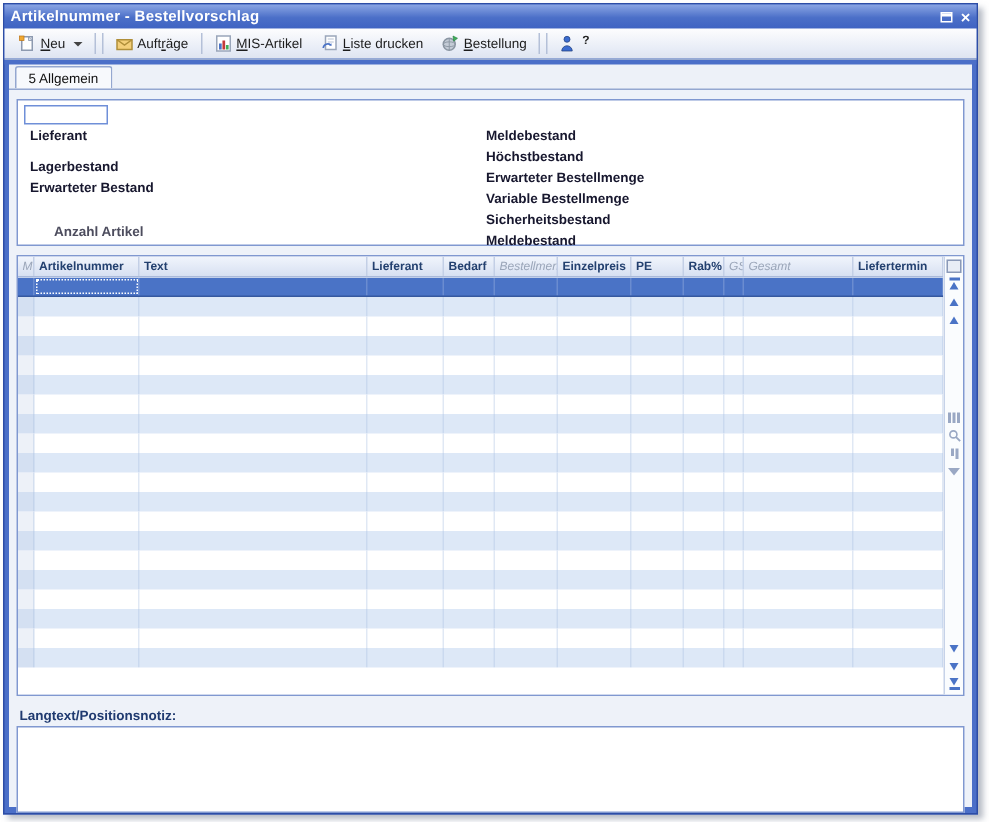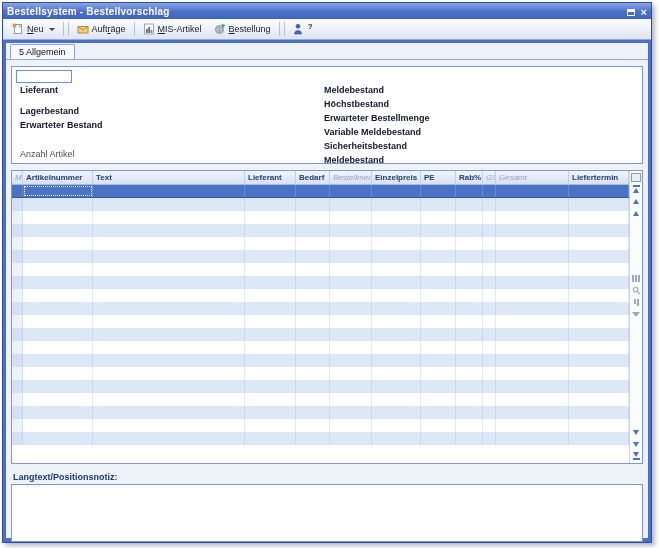--- a/index.html
+++ b/index.html
@@ -31,21 +31,21 @@
   .tabstrip{height:16px;flex:0 0 16px;display:flex;align-items:flex-end;padding-left:4px;}
   .tab{height:15px;background:#f7f9fc;border:1px solid #94a7d0;border-bottom:none;
     border-radius:2px 2px 0 0;font-size:9px;padding:2px 8px 0 8px;color:#111;}
   .panel-area{flex:1;border-top:1px solid #94a7d0;background:#eef2f9;padding:4px 3px;min-height:0;
     display:flex;flex-direction:column;}
   
   .form-panel{flex:0 0 98px;background:#fff;border:1px solid #8098d0;position:relative;margin:2px 2px 0 2px;}
   .lieferant-input{position:absolute;left:4px;top:3px;width:56px;height:13px;border:1px solid #6f8fd8;
     background:#fff;font-size:9px;padding:0 2px;outline:none;}
   .flabel{position:absolute;font-size:9px;font-weight:bold;color:#17172e;white-space:nowrap;}
-  .flabel.muted{font-weight:normal;color:#4d4d5e;}
+  .flabel.muted{font-weight:bold;color:#4d4d5e;margin-left:16px;}
   
   .grid-panel{flex:0 0 294px;margin:6px 2px 0 2px;background:#fff;border:1px solid #8098d0;
     display:flex;flex-direction:column;min-height:0;}
   .searchbar{height:15px;flex:0 0 15px;background:linear-gradient(#f6f9fc,#e5ebf6);
     border-bottom:1px solid #c6d2e8;display:flex;align-items:center;gap:4px;padding:0 4px;font-size:8.5px;}
   .s-label{font-weight:bold;color:#333;}
   .s-ph{font-style:italic;color:#97a0b2;}
   .grid-main{flex:1;display:flex;min-height:0;}
   .grid-cols{flex:1;display:flex;flex-direction:column;overflow:hidden;min-width:0;}
   .ghead{height:14px;flex:0 0 14px;display:flex;background:linear-gradient(#f1f5fc,#d7e0f2);
@@ -84,21 +84,21 @@
   
   .langtext-label{margin:8px 2px 0 4px;font-size:9px;font-weight:bold;color:#1f3a70;}
   .langtext-box{flex:0 0 58px;margin:2px 2px 0 2px;background:#fff;border:1px solid #8098d0;
     font-size:9px;resize:none;outline:none;}
 </style>
 </head>
 <body>
 
 <div class="window">
   <div class="titlebar">
-    <span class="title">Bestellsystem - Bestellvorschlag</span>
+    <span class="title">Artikelnummer - Bestellvorschlag</span>
     <span class="tb-btns">
       <span class="tb-btn"><span class="restore-glyph"></span></span>
       <span class="tb-btn"><span class="close-glyph">×</span></span>
     </span>
   </div>
 
   <div class="toolbar" id="toolbar">
       <span class="tbtn">
         <span style="display: inline-flex;">
           <svg width="12" height="12" viewBox="0 0 12 12">
@@ -129,20 +129,32 @@
             <rect x="3" y="6" width="1.8" height="4" fill="#4a73c6"></rect>
             <rect x="5.3" y="4" width="1.8" height="6" fill="#c43a3a"></rect>
             <rect x="7.6" y="7" width="1.8" height="3" fill="#3fae5a"></rect>
           </svg>
         </span>
         <span><u>M</u>IS-Artikel</span>
       </span>
       <span class="tbtn">
         <span style="display: inline-flex;">
           <svg width="12" height="12" viewBox="0 0 12 12">
+            <rect x="3" y="1" width="7" height="9" fill="#fff" stroke="#9aa6ba"></rect>
+            <line x1="4.5" y1="3" x2="8.5" y2="3" stroke="#b8c2d4" stroke-width=".8"></line>
+            <line x1="4.5" y1="5" x2="8.5" y2="5" stroke="#b8c2d4" stroke-width=".8"></line>
+            <path d="M1.5 9 a3 3 0 0 1 5 -2" fill="none" stroke="#4a73c6" stroke-width="1.1"></path>
+            <path d="M7 5.8 L7 7.6 L5.3 7.2 Z" fill="#4a73c6"></path>
+          </svg>
+        </span>
+        <span><u>L</u>iste drucken</span>
+      </span>
+      <span class="tbtn">
+        <span style="display: inline-flex;">
+          <svg width="12" height="12" viewBox="0 0 12 12">
             <circle cx="5.5" cy="6.5" r="4" fill="#c3cbd6" stroke="#8a95a2"></circle>
             <ellipse cx="5.5" cy="6.5" rx="4" ry="1.6" fill="none" stroke="#8a95a2" stroke-width=".6"></ellipse>
             <line x1="5.5" y1="2.5" x2="5.5" y2="10.5" stroke="#8a95a2" stroke-width=".6"></line>
             <path d="M8 1 L11 2.5 L8.5 4.5 Z" fill="#3fae5a" stroke="#1c7a38" stroke-width=".4"></path>
           </svg>
         </span>
         <span><u>B</u>estellung</span>
       </span>
       <span class="tsep"></span>
       <span class="tsep"></span>
@@ -169,21 +181,21 @@
         <div id="form-left">
             <div class="flabel" style="left: 8px; top: 18px;">Lieferant</div>
             <div class="flabel" style="left: 8px; top: 39px;">Lagerbestand</div>
             <div class="flabel" style="left: 8px; top: 53px;">Erwarteter Bestand</div>
             <div class="flabel muted" style="left: 8px; top: 82px;">Anzahl Artikel</div>
           </div>
         <div id="form-right">
             <div class="flabel" style="left: 312px; top: 18px;">Meldebestand</div>
             <div class="flabel" style="left: 312px; top: 32px;">Höchstbestand</div>
             <div class="flabel" style="left: 312px; top: 46px;">Erwarteter Bestellmenge</div>
-            <div class="flabel" style="left: 312px; top: 60px;">Variable Meldebestand</div>
+            <div class="flabel" style="left: 312px; top: 60px;">Variable Bestellmenge</div>
             <div class="flabel" style="left: 312px; top: 74px;">Sicherheitsbestand</div>
             <div class="flabel" style="left: 312px; top: 88px;">Meldebestand</div>
           </div>
       </div>
 
       <div class="grid-panel">
         <div class="grid-main">
           <div class="grid-cols">
             <div class="ghead" id="ghead">
                 <div class="hcell muted" style="width: 11px;">M</div>

